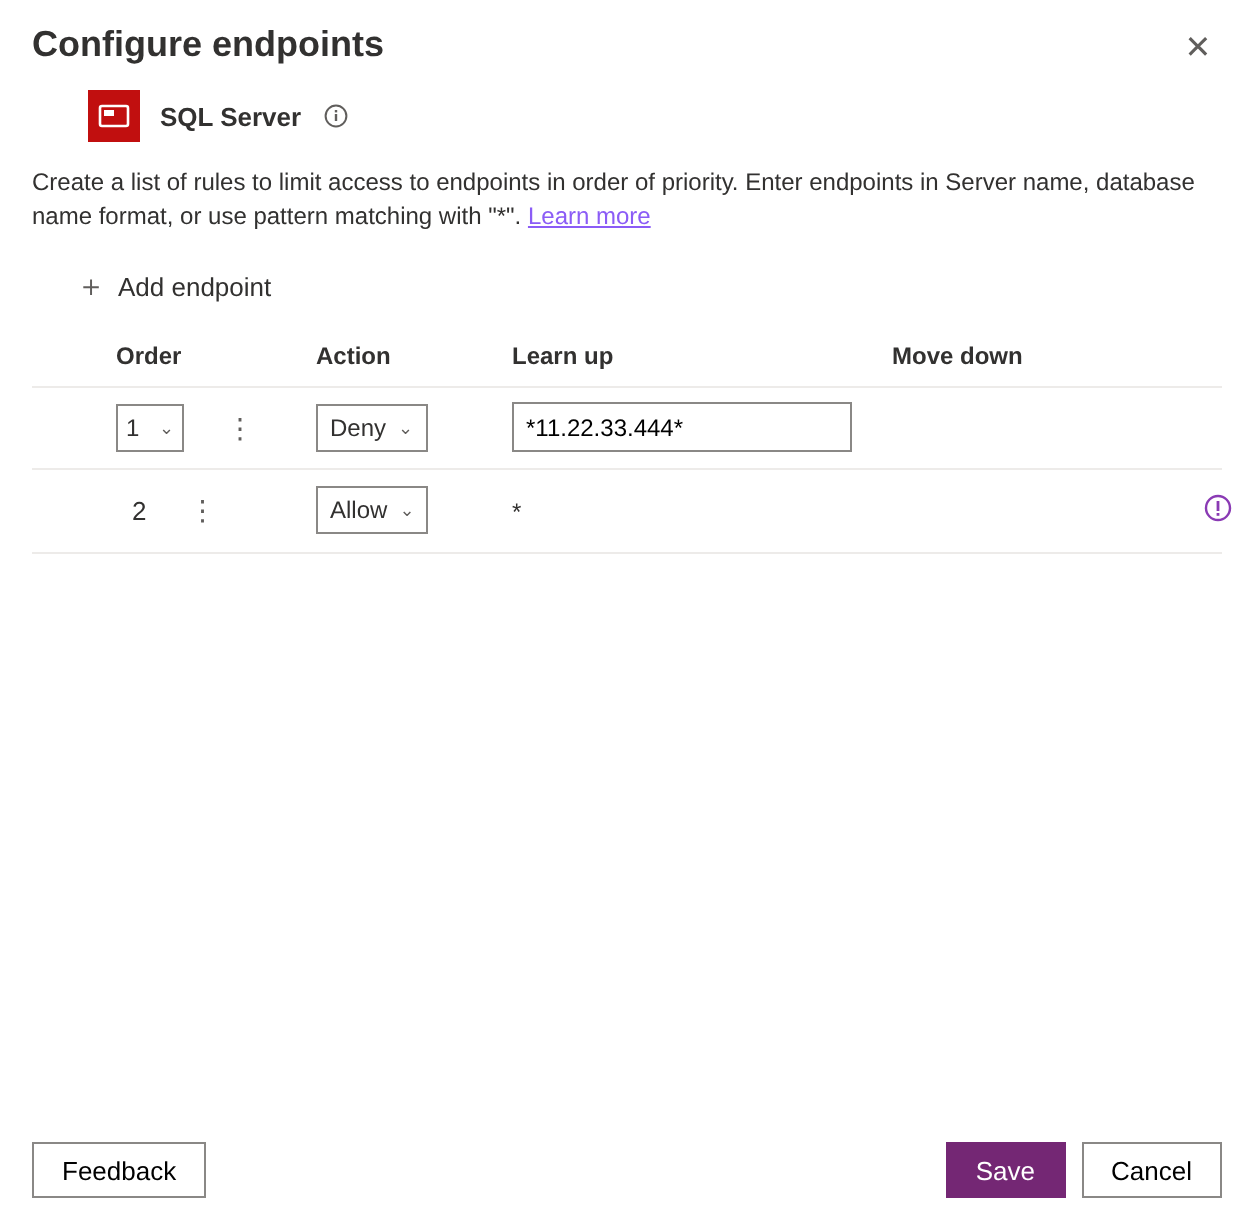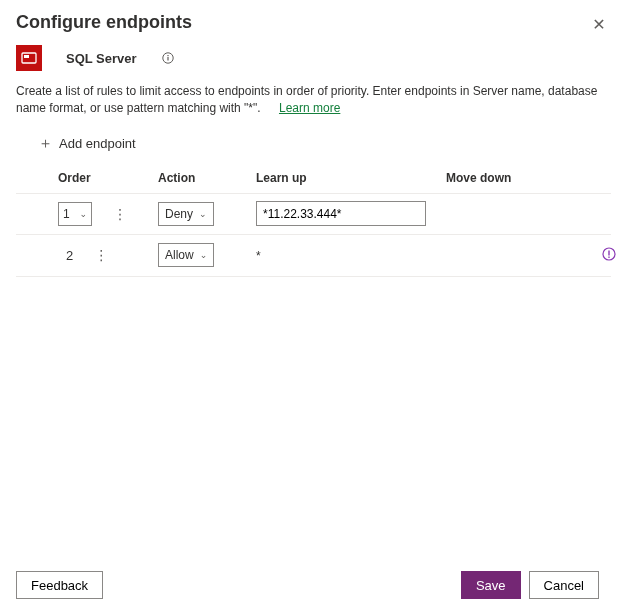--- a/index.html
+++ b/index.html
@@ -2,29 +2,29 @@
 <html><head>
   <meta charset="utf-8">
   <style>
     * { box-sizing: border-box; margin: 0; padding: 0; }
     body { font-family: "Segoe UI", -apple-system, BlinkMacSystemFont, sans-serif; font-size: 13px; color: #323130; width: 627px; height: 611px; position: relative; }
 
     .header { padding: 12px 16px 8px 16px; position: relative; }
     .title { font-size: 18px; font-weight: 600; }
     .close-btn { position: absolute; top: 12px; right: 16px; background: none; border: none; cursor: pointer; font-size: 16px; color: #605e5c; width: 24px; height: 24px; }
 
-    .svc-row { display: flex; align-items: center; gap: 24px; padding: 4px 4px 8px 16px; }
+    .svc-row { display: flex; align-items: center; gap: 10px; padding: 4px 4px 8px 16px; margin-left: 28px; }
     .svc-icon { width: 26px; height: 26px; background: #c10f0f; display: flex; align-items: center; justify-content: center; }
     .svc-icon svg { width: 16px; height: 14px; }
     .svc-name { font-size: 13px; font-weight: 600; }
     .info-icon { display: inline-flex; width: 14px; height: 14px; align-items: center; justify-content: center; color: #605e5c; }
     .info-icon svg { width: 12px; height: 12px; }
 
     .desc { padding: 4px 16px 8px 16px; font-size: 12px; color: #323130; line-height: 1.45; }
-    .desc a { color: #15803d; text-decoration: underline; cursor: pointer; margin-left: 15px; }
+    .desc a { color: #8b5cf6; text-decoration: underline; cursor: pointer; }
 
     .add-row { display: flex; align-items: center; gap: 6px; padding: 8px 16px 8px 38px; cursor: pointer; font-size: 13px; color: #323130; }
     .add-row .plus { font-size: 15px; color: #605e5c; }
 
     .table { padding: 0 16px; }
     .thead, .trow { display: grid; grid-template-columns: 100px 98px 190px 68px 88px 24px; align-items: center; }
     .thead { padding: 10px 0 8px 42px; font-size: 12px; color: #323130; }
     .th { font-weight: 700; }
 
     .trow { padding: 6px 0 6px 42px; border-top: 1px solid #edebe9; border-bottom: 1px solid #edebe9; min-height: 42px; }
@@ -37,21 +37,21 @@
     .order-cell { display: flex; align-items: center; gap: 20px; }
 
     .action-sel { min-width: 52px; height: 24px; border: 1px solid #8a8886; background: #fff; font-size: 12px; padding: 0 6px; display: inline-flex; align-items: center; gap: 6px; cursor: pointer; justify-content: center; }
 
     .ep-input { width: 170px; height: 25px; border: 1px solid #8a8886; font-size: 12px; padding: 0 6px; }
     .ep-text { font-size: 12px; }
 
     .warn-icon { color: #8a3ab4; }
     .warn-icon svg { width: 14px; height: 14px; }
 
-    .footer { position: absolute; bottom: 0; left: 0; right: 0; padding: 10px 28px 12px 16px; display: flex; justify-content: space-between; align-items: center; }
+    .footer { position: absolute; bottom: 0; left: 0; right: 0; padding: 10px 16px 12px 16px; display: flex; justify-content: space-between; align-items: center; }
     .btn { height: 28px; padding: 0 14px; font-size: 13px; border: 1px solid #8a8886; background: #fff; cursor: pointer; }
     .btn-primary { background: #742774; border-color: #742774; color: #fff; }
     .footer-right { display: flex; gap: 8px; }
   </style>
 </head>
 <body>
 
 <div class="header">
   <div class="title">Configure endpoints</div>
   <button class="close-btn">

